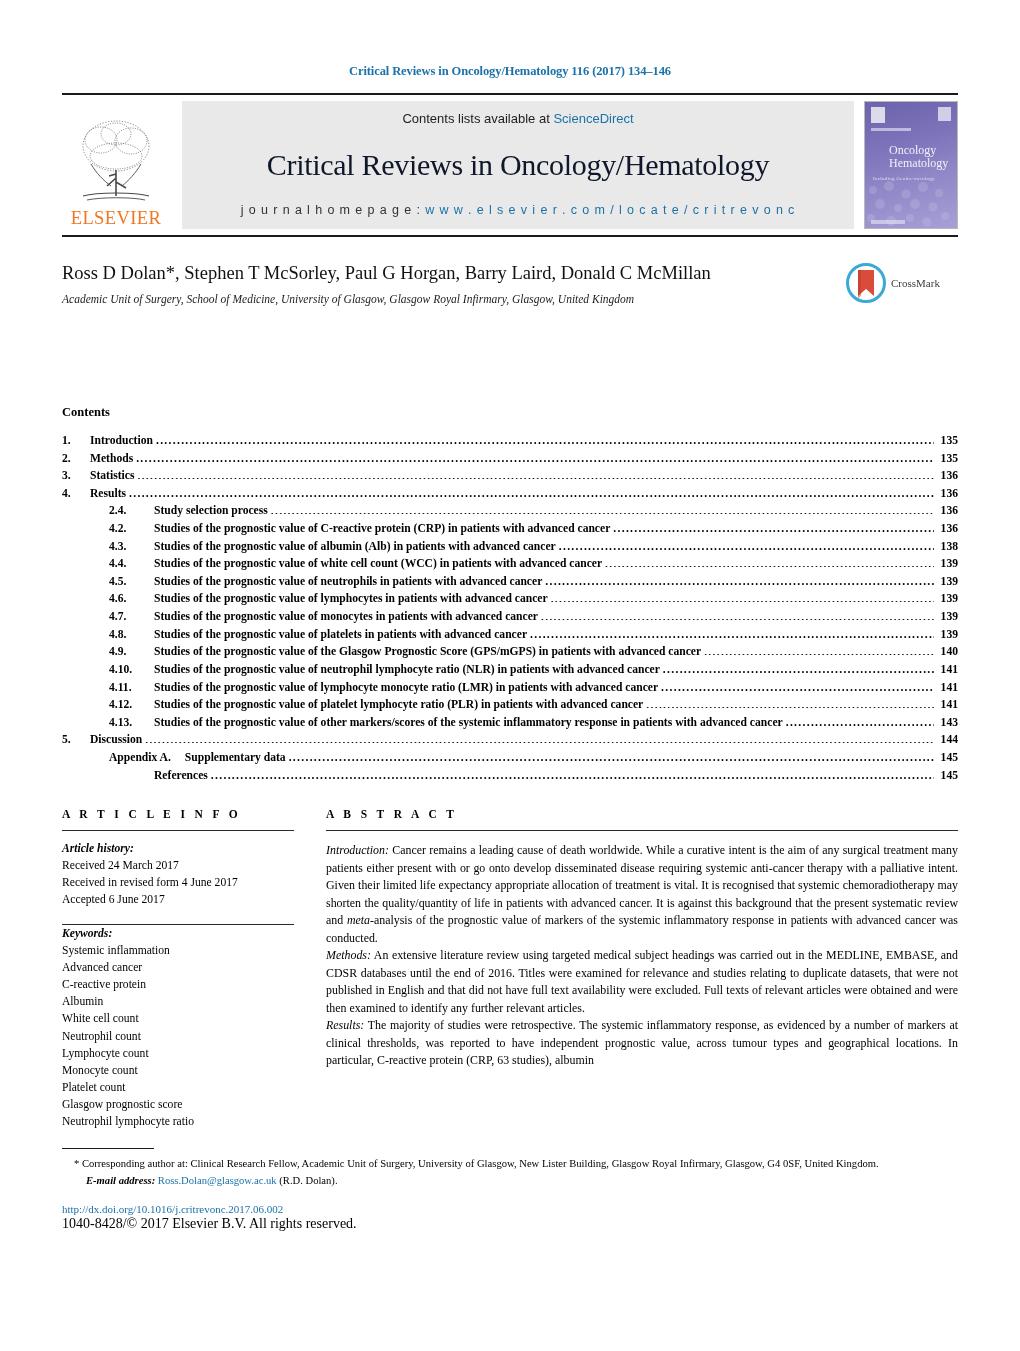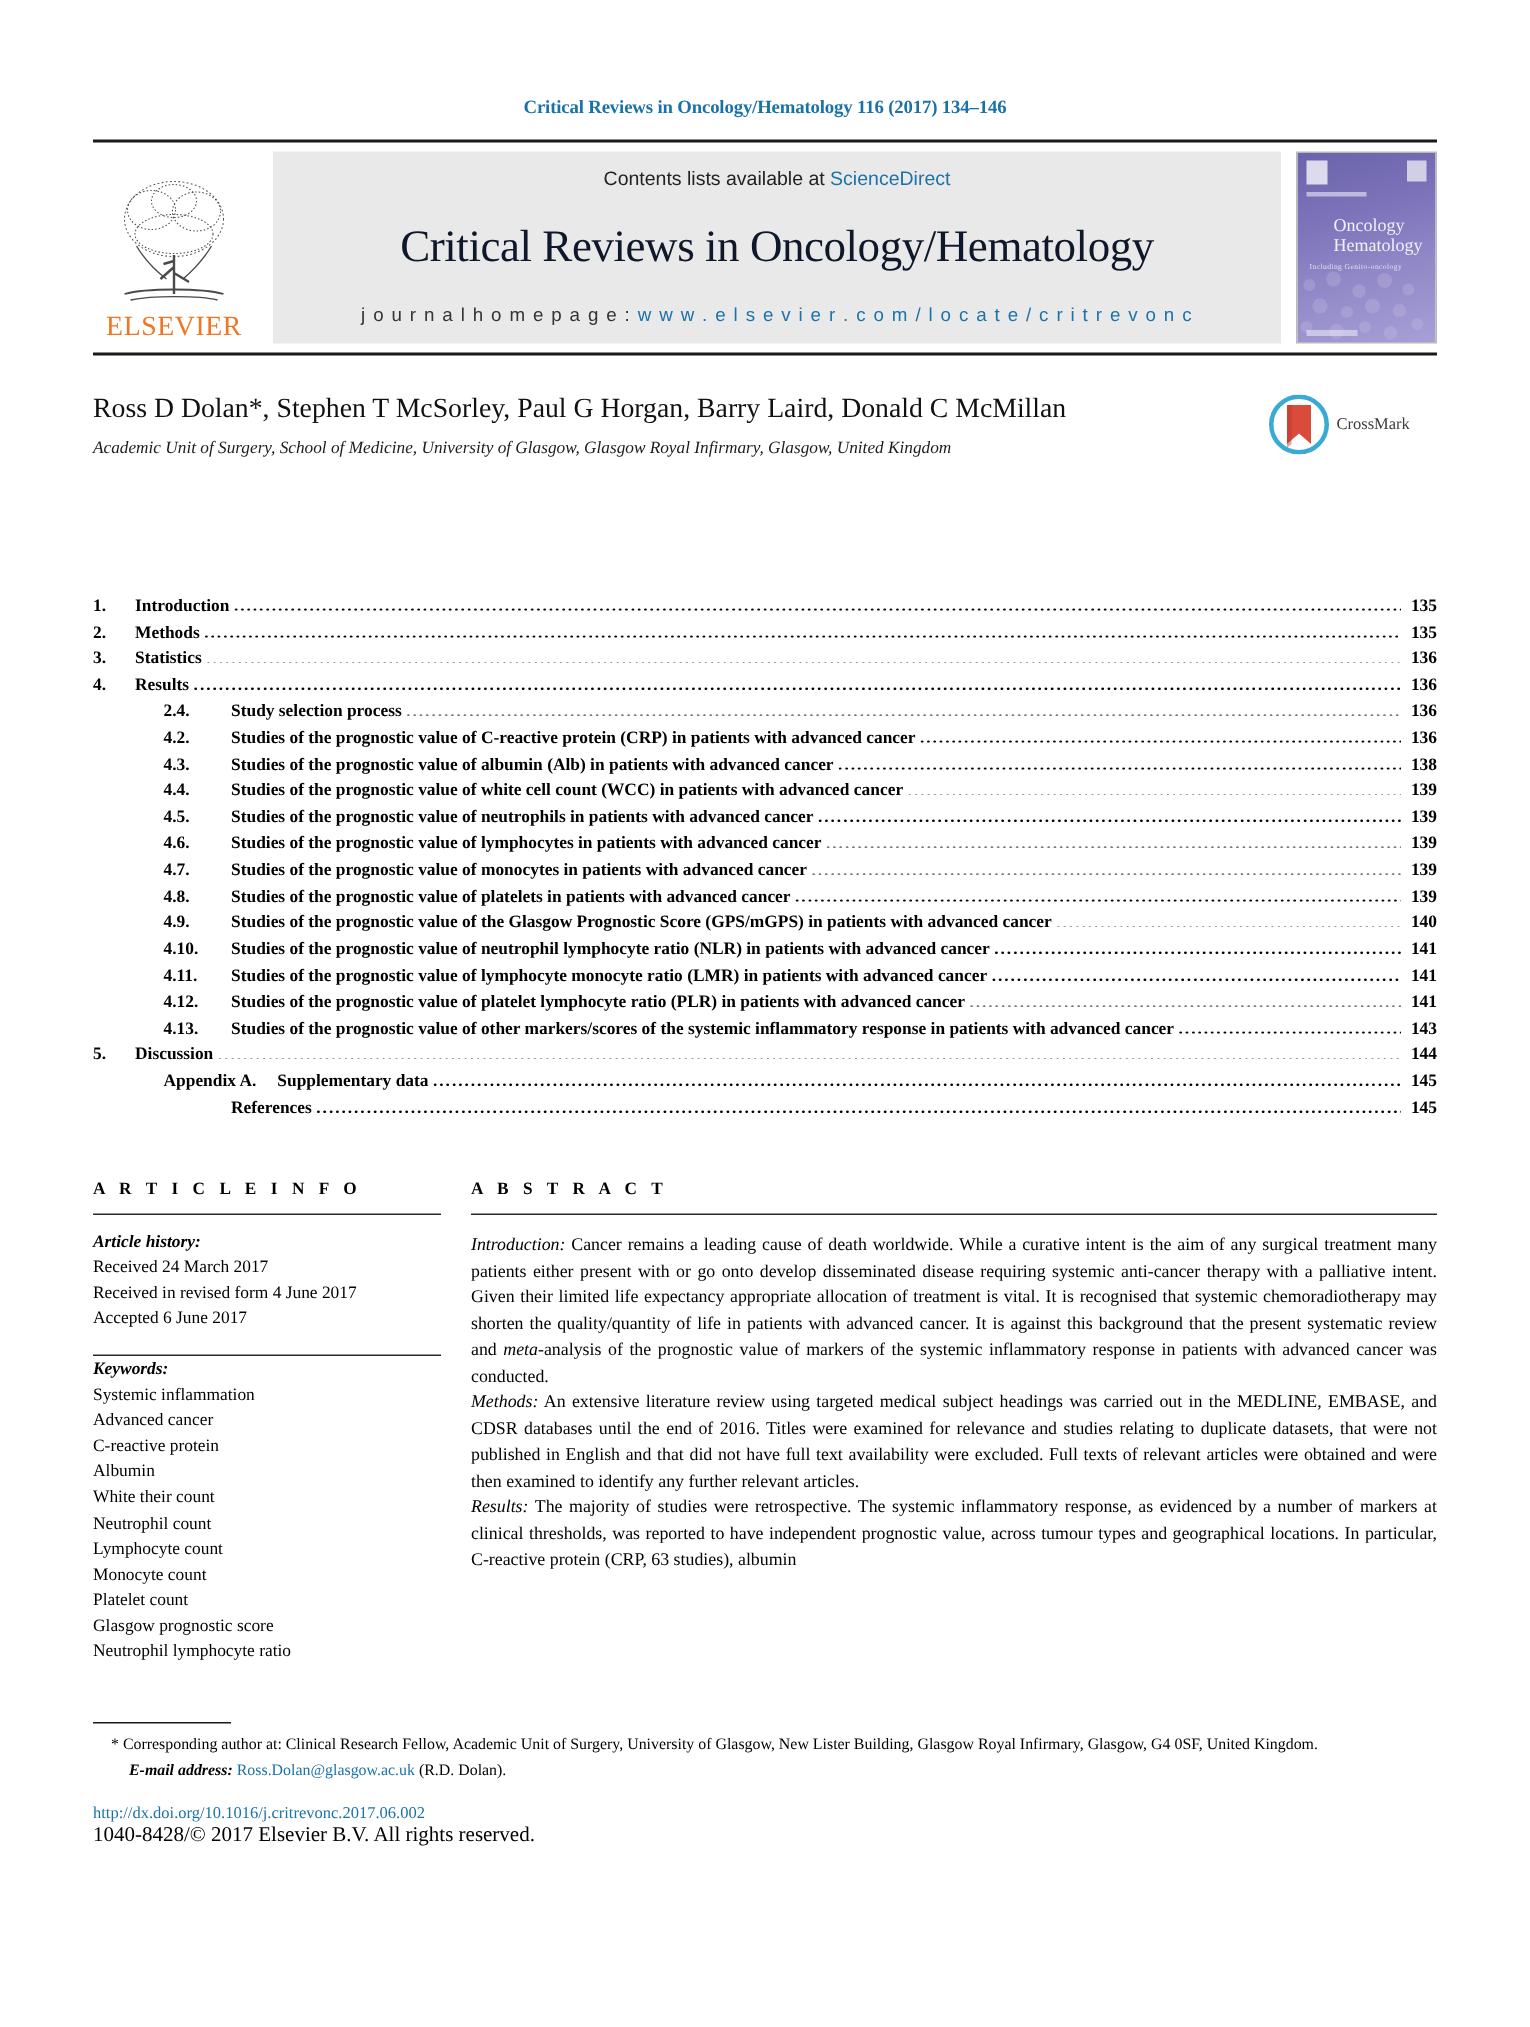--- a/index.html
+++ b/index.html
@@ -214,22 +214,22 @@
   }
   .toc-page {
     flex: 0 0 auto;
     font-weight: bold;
     text-align: right;
     min-width: 22px;
   }
   
   .lower {
     display: flex;
-    margin: 40px 62px 0 62px;
-    gap: 20px;
+    margin: 24px 62px 0 62px;
+    gap: 32px;
   }
   .col-info { flex: 0 0 232px; }
   .col-abs  { flex: 1 1 auto; }
   .sechead {
     font-family: "Liberation Serif", serif;
     font-weight: bold;
     font-size: 11.5px;
     letter-spacing: 3.4px;
   }
   .hr-thin {
@@ -364,20 +364,21 @@
         <path d="M12 7 h16 v26 l-8 -7 l-8 7 z" fill="#d94b3a"></path>
         <path d="M12 7 h3 v26 l-3 2.5 z" fill="#b83a2b" opacity="0.45"></path>
       </svg>
       <span class="cm-word">CrossMark</span>
     </div>
 
     <div class="authors">Ross D Dolan*, Stephen T McSorley, Paul G Horgan, Barry Laird, Donald C McMillan</div>
     <div class="affil">Academic Unit of Surgery, School of Medicine, University of Glasgow, Glasgow Royal Infirmary, Glasgow, United Kingdom</div>
   </div>
 
+  <div class="contents-head">Contents</div>
   <div class="toc">
       <div class="toc-row lvl1">
         <span class="toc-num">1.</span>
         <span class="toc-label">Introduction</span>
         <span class="toc-dots"></span>
         <span class="toc-page">135</span>
       </div>
       <div class="toc-row lvl1">
         <span class="toc-num">2.</span>
         <span class="toc-label">Methods</span>
@@ -508,21 +509,21 @@
           </div>
       </div>
       <div class="hr-thin" style="margin-top:16px"></div>
       <div class="infoblock kw">
         <div class="kwhead">Keywords:</div>
         <div>
             <div>Systemic inflammation</div>
             <div>Advanced cancer</div>
             <div>C-reactive protein</div>
             <div>Albumin</div>
-            <div>White their count</div>
+            <div>White cell count</div>
             <div>Neutrophil count</div>
             <div>Lymphocyte count</div>
             <div>Monocyte count</div>
             <div>Platelet count</div>
             <div>Glasgow prognostic score</div>
             <div>Neutrophil lymphocyte ratio</div>
           </div>
       </div>
     </div>
 

